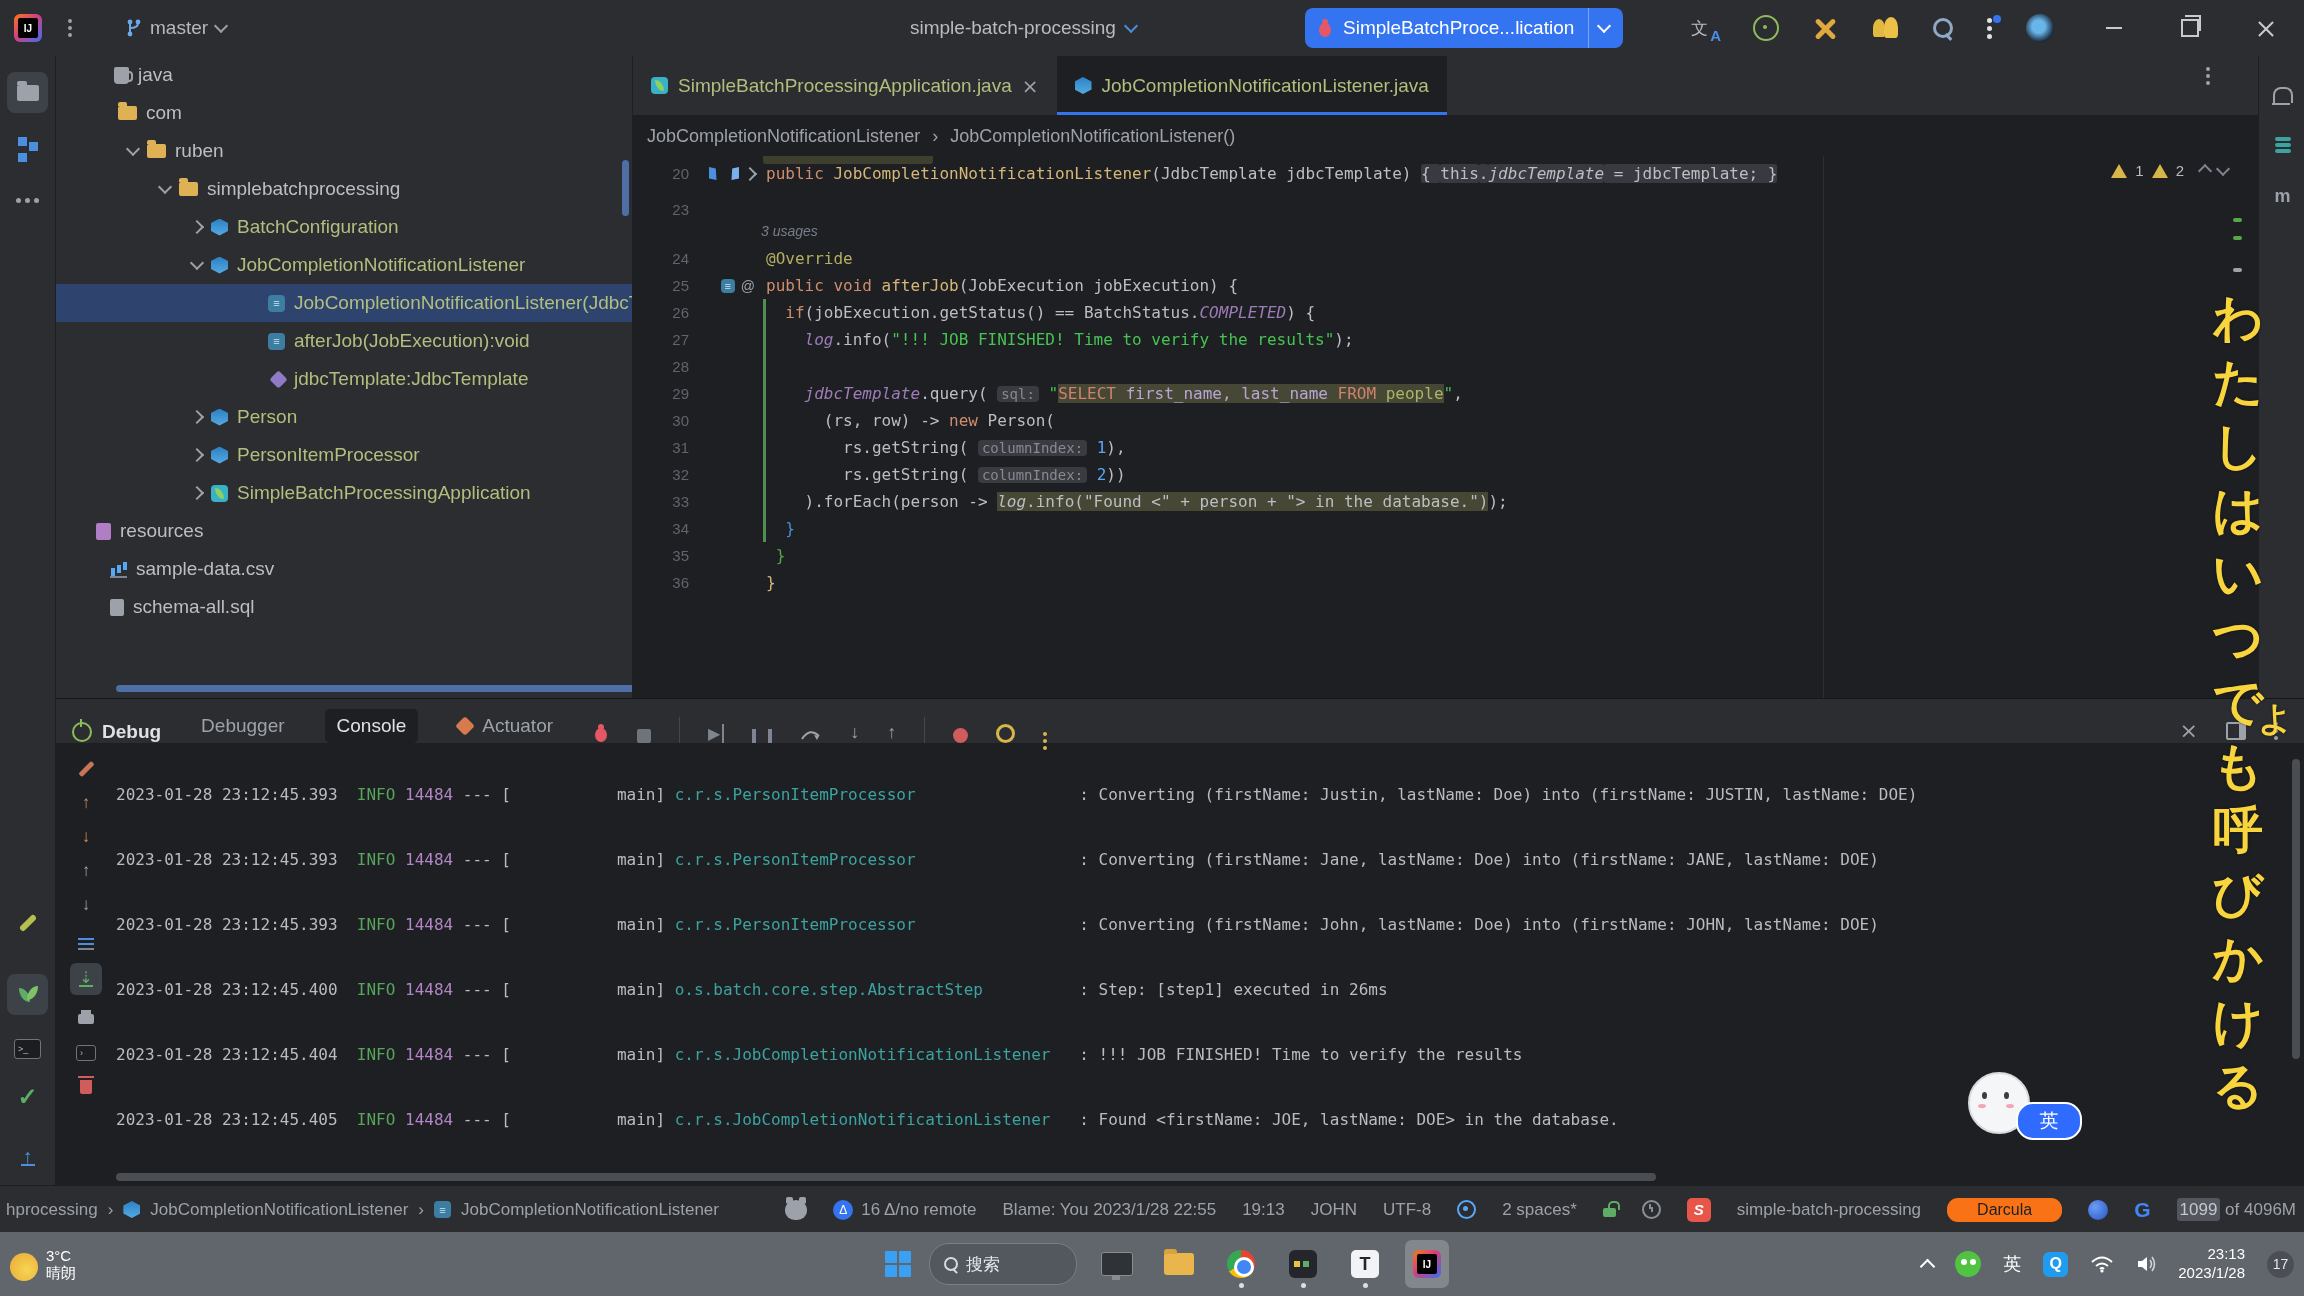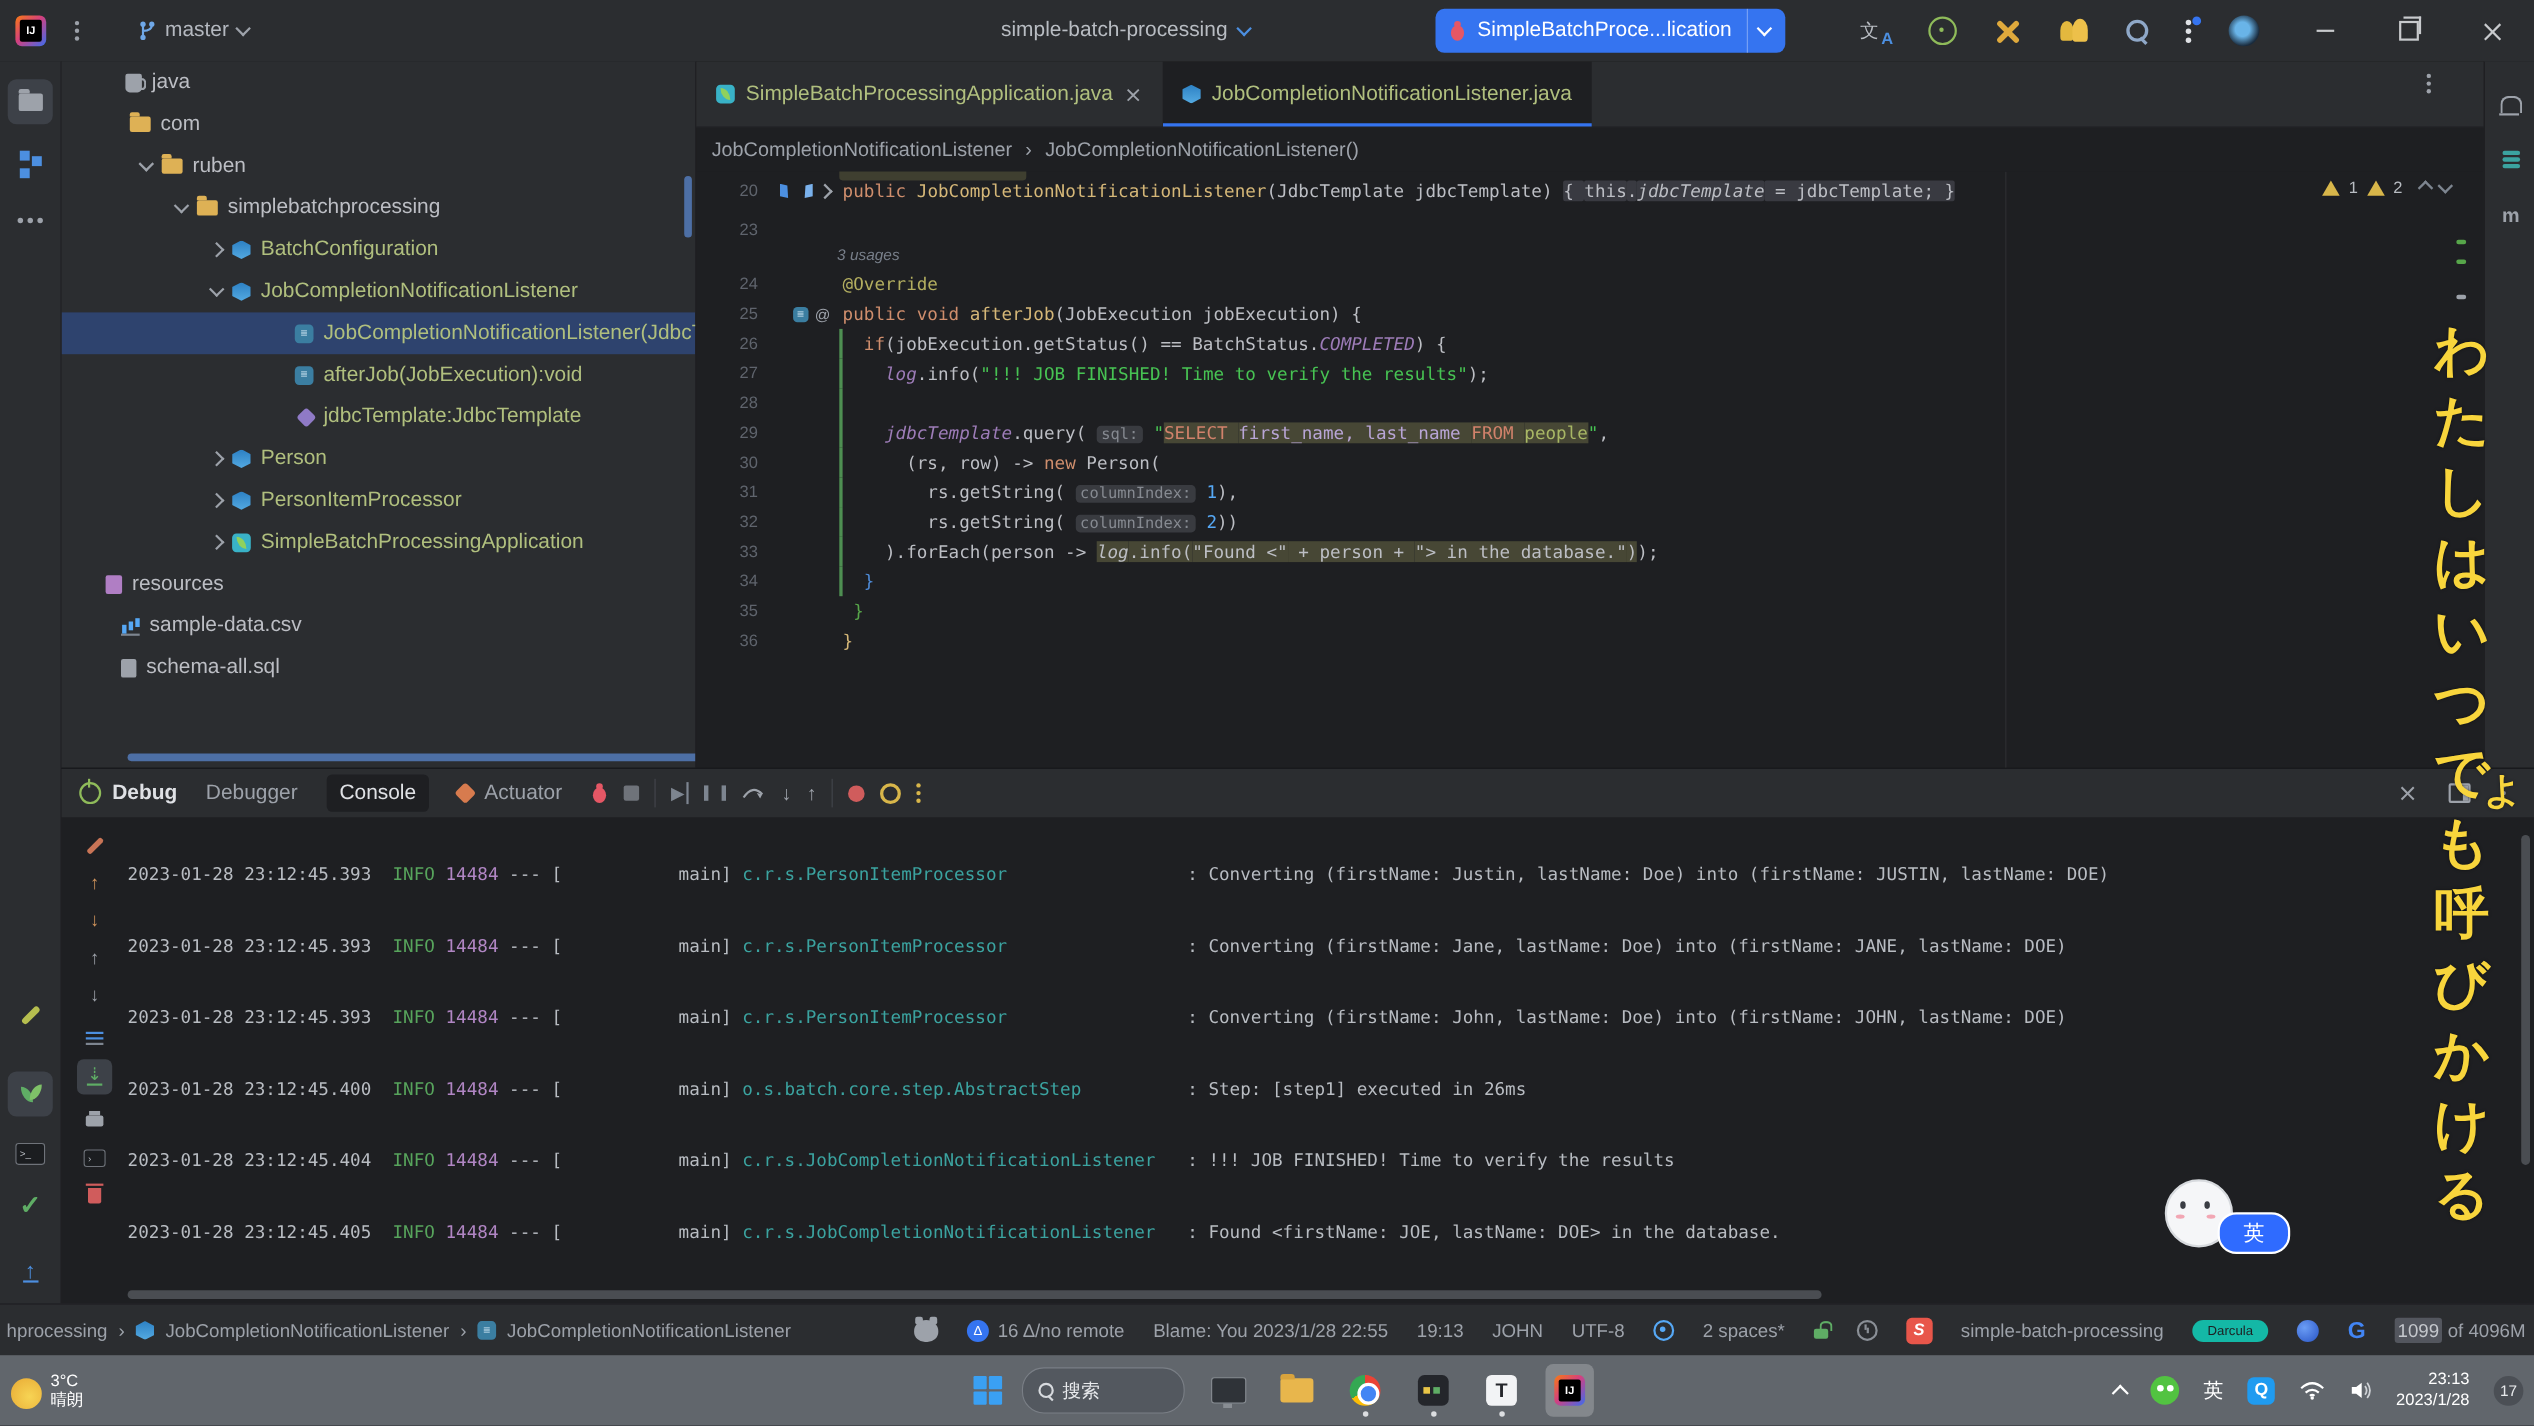--- a/index.html
+++ b/index.html
@@ -135,21 +135,21 @@
 
   
   #rightstripe{position:absolute;left:2258px;top:56px;width:46px;height:642px;background:#2b2d30;border-left:1px solid #1e1f22}
   .bell-ic{width:16px;height:14px;border:2px solid #9da2aa;border-radius:8px 8px 0 0;border-bottom:none;position:relative}
   .bell-ic::after{content:"";position:absolute;left:-3px;bottom:-2px;width:18px;height:2px;background:#9da2aa}
   .db-ic{width:16px;height:4px;background:#3ba3a0;border-radius:2px;box-shadow:0 6px 0 #3ba3a0,0 12px 0 #3ba3a0}
   .m-ic{color:#9da2aa;font-size:18px;font-weight:bold}
 
   
   #debugpanel{position:absolute;left:56px;top:698px;width:2248px;height:487px;background:#1e1f22;border-top:1px solid #17181b}
-  .dbg-header{height:44px;background:#2b2d30;display:flex;align-items:center;gap:14px;padding-left:16px;font-size:19px;color:#9da2aa}
+  .dbg-header{height:44px;background:#2b2d30;display:flex;align-items:flex-end;gap:28px;padding-left:16px;font-size:19px;color:#9da2aa}
   .dbg-title{display:flex;align-items:center;gap:10px;color:#dfe1e5;font-weight:bold}
   .power-ic{width:16px;height:16px;border:2px solid #8fbb5a;border-radius:50%;position:relative}
   .power-ic::after{content:"";position:absolute;left:6px;top:-5px;width:2px;height:8px;background:#8fbb5a}
   .dbg-tab{padding:6px 12px;border-radius:5px}
   .dbg-tab.active{background:#1e1f22;color:#dfe1e5}
   .actuator-ic{width:14px;height:14px;background:#d77b4e;border-radius:3px;transform:rotate(45deg)}
   .dbg-sep{width:1px;height:26px;background:#44474d}
   .stop-sq{width:14px;height:14px;background:#6f737a;border-radius:2px}
   .resume-ic{color:#7d8590;font-size:16px;border-right:2px solid #7d8590;padding-right:2px}
   .pause-ic{width:12px;height:14px;border-left:4px solid #7d8590;border-right:4px solid #7d8590}
@@ -186,21 +186,21 @@
   .octo::before,.octo::after{content:"";position:absolute;top:-3px;width:7px;height:7px;background:#9da2aa;border-radius:2px}
   .octo::before{left:1px}.octo::after{right:1px}
   .delta-circ{width:20px;height:20px;border-radius:50%;background:#3574f0;color:#fff;font-size:12px;display:flex;align-items:center;justify-content:center}
   .target-ic{width:15px;height:15px;border:2px solid #56a8f5;border-radius:50%;position:relative}
   .target-ic::after{content:"";position:absolute;left:4px;top:4px;width:5px;height:5px;border-radius:50%;background:#56a8f5}
   .lock-ic{width:13px;height:9px;background:#5fad65;border-radius:2px;position:relative;margin-top:6px}
   .lock-ic::before{content:"";position:absolute;left:5px;top:-7px;width:8px;height:7px;border:2px solid #5fad65;border-bottom:none;border-radius:5px 5px 0 0}
   .alarm-ic{width:15px;height:15px;border:2px solid #8a8f96;border-radius:50%;position:relative}
   .alarm-ic::after{content:"";position:absolute;left:5px;top:2px;width:2px;height:5px;background:#8a8f96;box-shadow:2px 3px 0 #8a8f96}
   .sbox{width:24px;height:24px;border-radius:5px;background:#e8564a;color:#fff;font-weight:bold;font-style:italic;font-size:15px;display:flex;align-items:center;justify-content:center}
-  .darcula-pill{background:#14b8a6;color:#1e1f22;border-radius:11px;padding:3px 14px;font-size:12px}
+  .darcula-pill{background:#f97316;color:#1e1f22;border-radius:11px;padding:3px 30px;font-size:16px}
   .blue-ball{width:20px;height:20px;border-radius:50%;background:radial-gradient(circle at 35% 35%,#6b9df5,#2854c5)}
   .g-ic{font-size:21px;font-weight:bold;color:#4285f4}
   .mem .used{background:#53565e;border-radius:3px;padding:2px 3px;color:#c4c7cc}
 
   
   #taskbar{position:absolute;left:0;top:1232px;width:2304px;height:64px;background:#61666c;display:flex;align-items:center}
   .weather{display:flex;align-items:flex-end;gap:8px;padding-left:10px;color:#fff}
   .sun{width:28px;height:28px;border-radius:50%;background:radial-gradient(circle at 60% 60%,#f7d454,#e8a934)}
   .weather .wtxt{display:flex;flex-direction:column;line-height:1.15;font-size:15px}
   .tb-center{position:absolute;left:885px;display:flex;align-items:center;gap:18px;height:64px}

